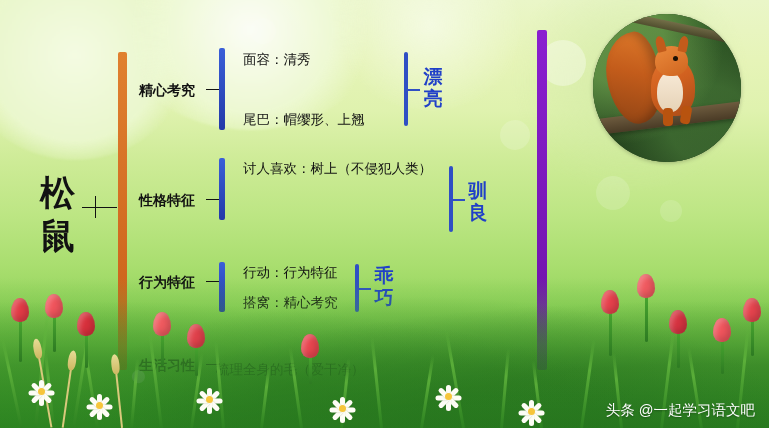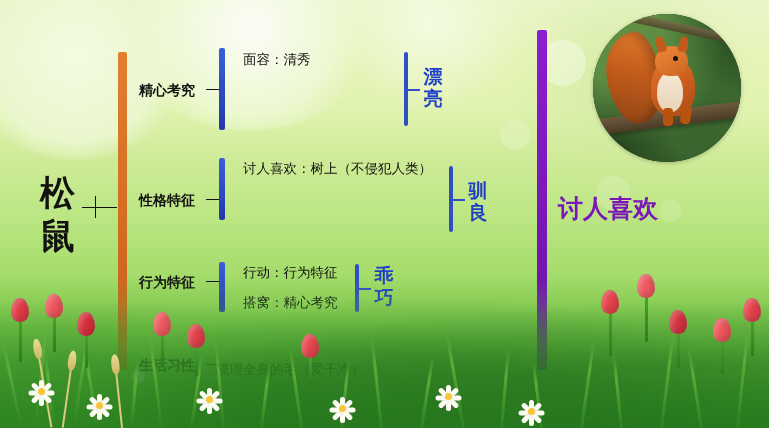--- a/index.html
+++ b/index.html
@@ -194,20 +194,21 @@
   <div class="hline" style="left:206px; top:89px; width:14px;"></div>
   <div class="hline" style="left:206px; top:199px; width:14px;"></div>
   <div class="hline" style="left:206px; top:281px; width:14px;"></div>
   <div class="hline" style="left:206px; top:364px; width:14px;"></div>
 
   <div class="vbar" style="left:219px; top:48px; width:6px; height:82px; background:linear-gradient(180deg,#3a5fd8,#2239a8);"></div>
   <div class="vbar" style="left:219px; top:158px; width:6px; height:62px; background:linear-gradient(180deg,#3a5fd8,#2239a8);"></div>
   <div class="vbar" style="left:219px; top:262px; width:6px; height:50px; background:linear-gradient(180deg,#3a5fd8,#2239a8);"></div>
 
   <div class="lbl leaf" style="left:243px; top:52px;">面容：清秀</div>
+  <div class="lbl leaf" style="left:243px; top:112px;">尾巴：帽缨形、上翘</div>
 
   <div class="lbl leaf" style="left:243px; top:161px;">讨人喜欢：树上（不侵犯人类）</div>
 
   <div class="lbl leaf" style="left:243px; top:265px;">行动：行为特征</div>
   <div class="lbl leaf" style="left:243px; top:295px;">搭窝：精心考究</div>
 
   <div class="lbl leaf" style="left:216px; top:362px;">梳理全身的毛（爱干净）</div>
 
   <div class="vbar" style="left:404px; top:52px; width:4px; height:74px; background:#2f4fc4;"></div>
   <div class="hline" style="left:408px; top:89px; width:12px; background:#2f4fc4; height:2px;"></div>
@@ -220,21 +221,20 @@
     <span><div>漂</div><div>亮</div></span>
   </div>
   <div class="lbl sum" style="left:466px; top:180px; width:24px;">
     <span><div>驯</div><div>良</div></span>
   </div>
   <div class="lbl sum" style="left:372px; top:265px; width:24px;">
     <span><div>乖</div><div>巧</div></span>
   </div>
 
   <div class="vbar" style="left:537px; top:30px; width:10px; height:340px; background:linear-gradient(180deg,#8a1fd0,#6b12a4);"></div>
-  <div class="lbl final" style="left:558px; top:193px;">讨人喜欢</div>
 
   <div class="meadow"></div>
 
   <div class="blade" style="left:20px;  height:92px;  transform:rotate(-12deg);"></div>
   <div class="blade" style="left:34px;  height:118px; transform:rotate(6deg);"></div>
   <div class="blade" style="left:52px;  height:78px;  transform:rotate(-6deg);"></div>
   <div class="blade" style="left:72px;  height:104px; transform:rotate(9deg);"></div>
   <div class="blade" style="left:96px;  height:86px;  transform:rotate(-9deg);"></div>
   <div class="blade" style="left:130px; height:70px;  transform:rotate(5deg);"></div>
   <div class="blade" style="left:160px; height:96px;  transform:rotate(-7deg);"></div>
@@ -363,14 +363,15 @@
       <div class="pet" style="transform:rotate(45deg)"></div>
     <div class="pet" style="transform:rotate(90deg)"></div>
       <div class="pet" style="transform:rotate(135deg)"></div>
     <div class="pet" style="transform:rotate(180deg)"></div>
       <div class="pet" style="transform:rotate(225deg)"></div>
     <div class="pet" style="transform:rotate(270deg)"></div>
       <div class="pet" style="transform:rotate(315deg)"></div>
     <div class="core"></div>
   </div>
 
+  <div class="watermark">头条 @一起学习语文吧</div>
 
 </div>
 
 </body></html>

